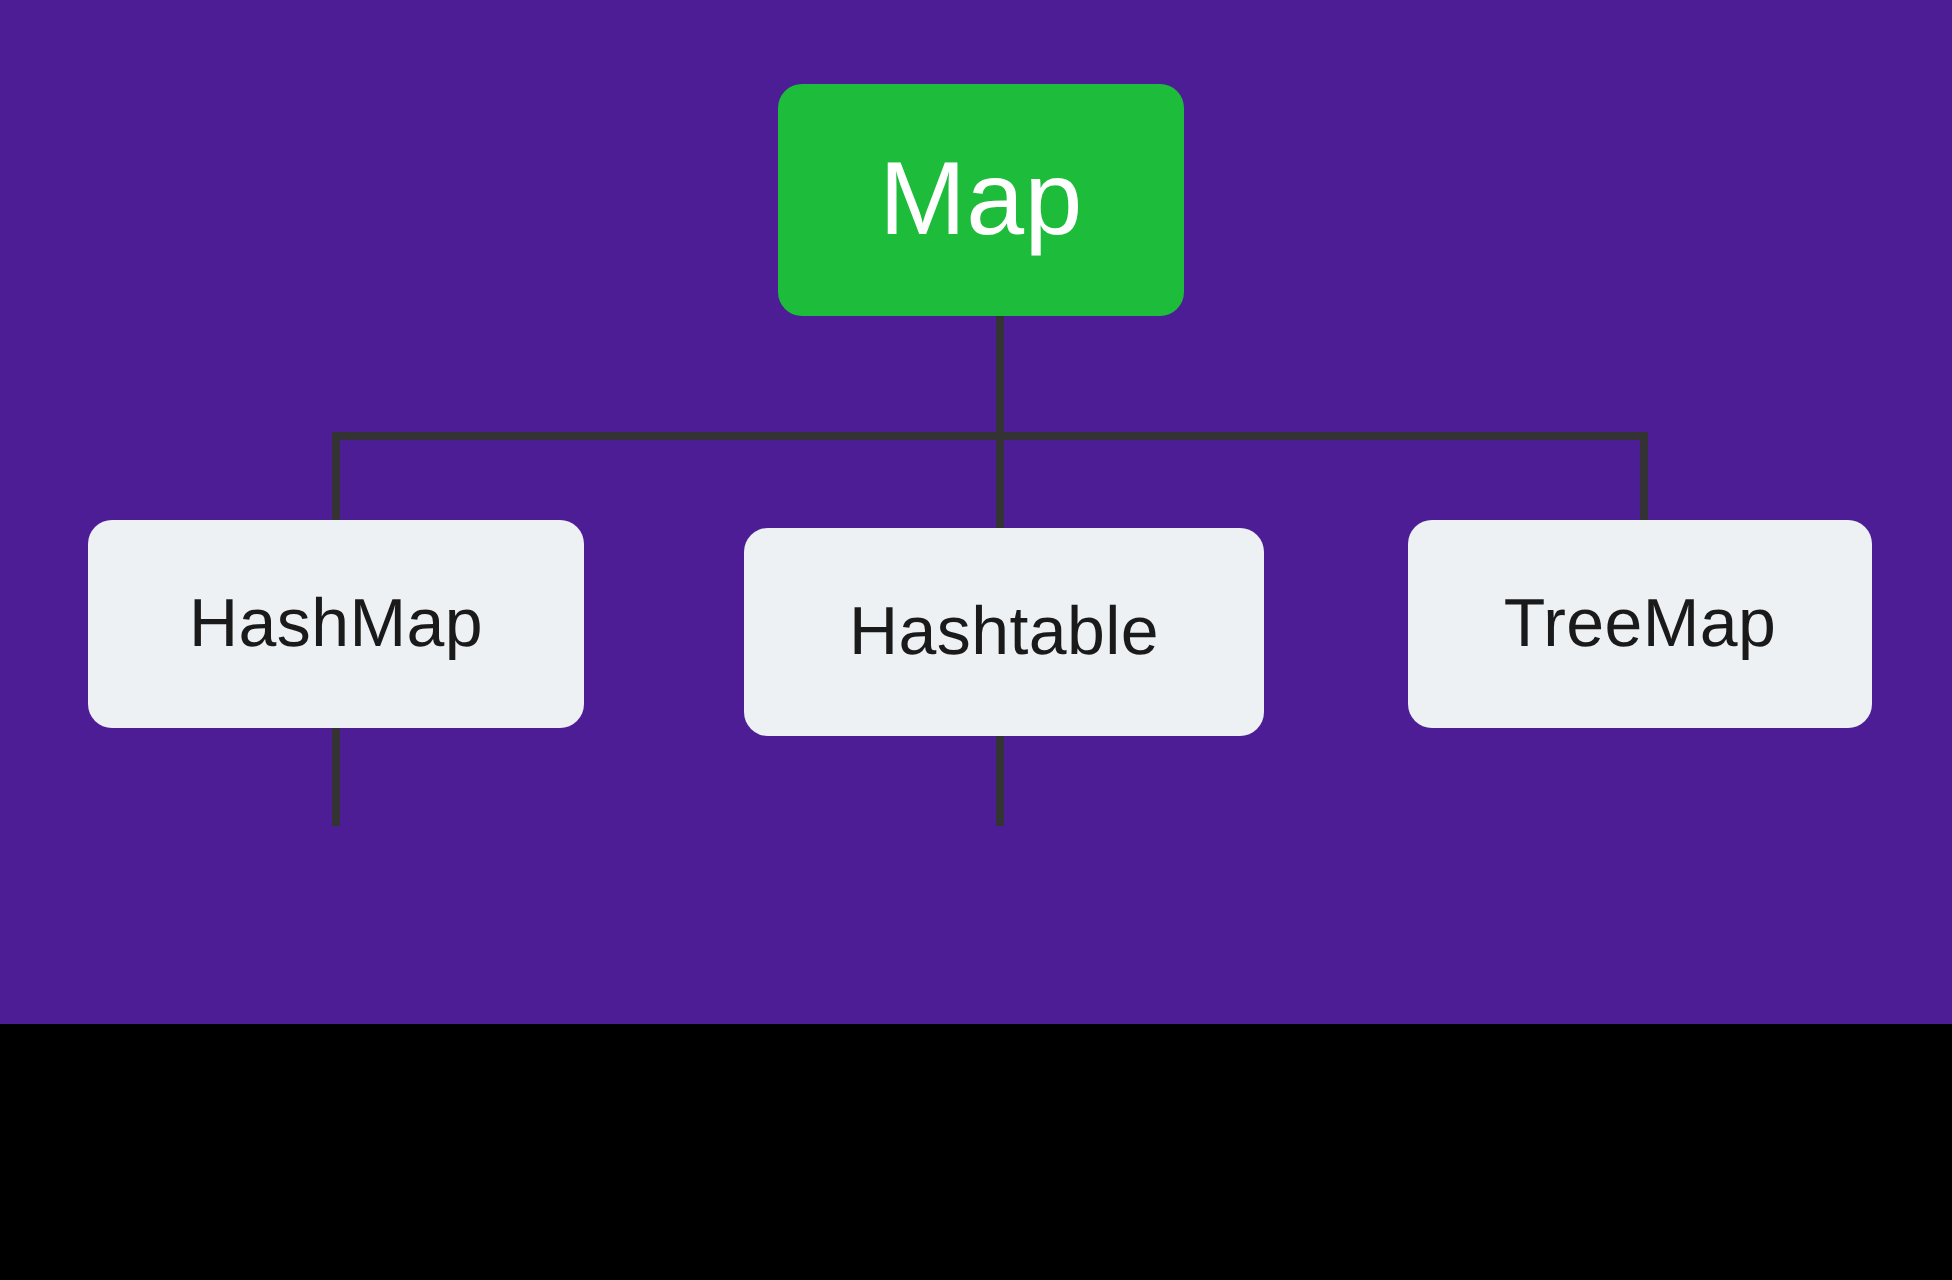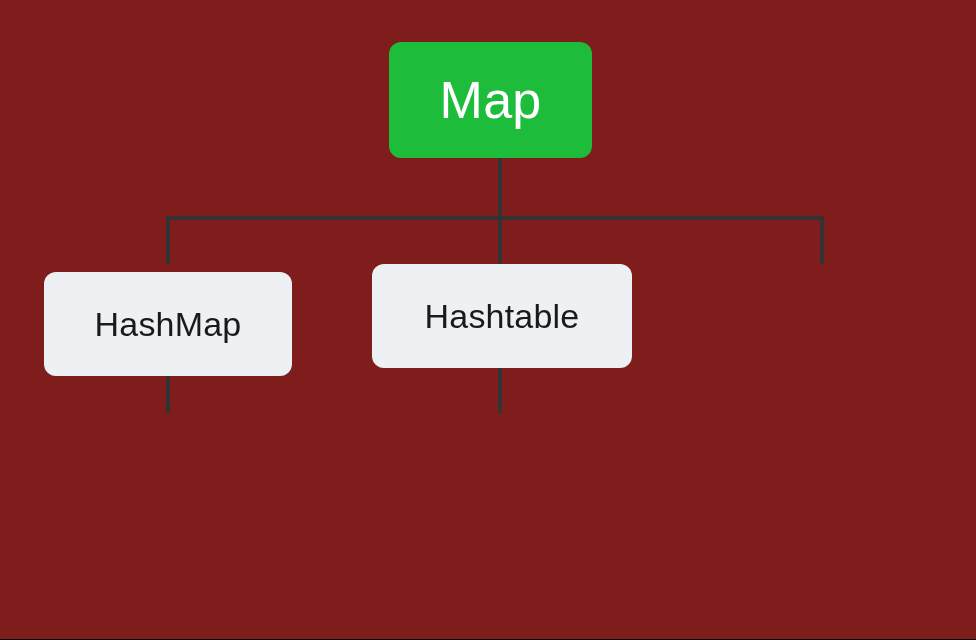--- a/index.html
+++ b/index.html
@@ -3,22 +3,22 @@
 <meta charset="utf-8">
 <style>
   html, body {
     margin: 0;
     padding: 0;
     background: #000000;
   }
   #canvas {
     position: relative;
     width: 976px;
-    height: 639px;
-    background: #7f1d1d;
+    height: 512px;
+    background: #4c1d95;
     overflow: hidden;
     font-family: "Liberation Sans", "DejaVu Sans", sans-serif;
   }
 
   
   .line {
     position: absolute;
     background: #333333;
   }
 
@@ -83,23 +83,26 @@
   <div class="line" style="left:820px; top:216px; width:4px; height:48px;"></div>
 
   <div class="line" style="left:166px; top:362px; width:4px; height:51px;"></div>
 
   <div class="line" style="left:498px; top:362px; width:4px; height:51px;"></div>
 
   <div class="node node-root" style="left:389px; top:42px; width:203px; height:116px;">
     <span>Map</span>
   </div>
 
-  <div class="node node-child" style="left:44px; top:260px; width:248px; height:104px;margin-top:12px;">
+  <div class="node node-child" style="left:44px; top:260px; width:248px; height:104px;">
     <span>HashMap</span>
   </div>
 
   <div class="node node-child" style="left:372px; top:264px; width:260px; height:104px;">
     <span>Hashtable</span>
   </div>
 
+  <div class="node node-child" style="left:704px; top:260px; width:232px; height:104px;">
+    <span>TreeMap</span>
+  </div>
 
 
 </div>
 
 </body></html>

